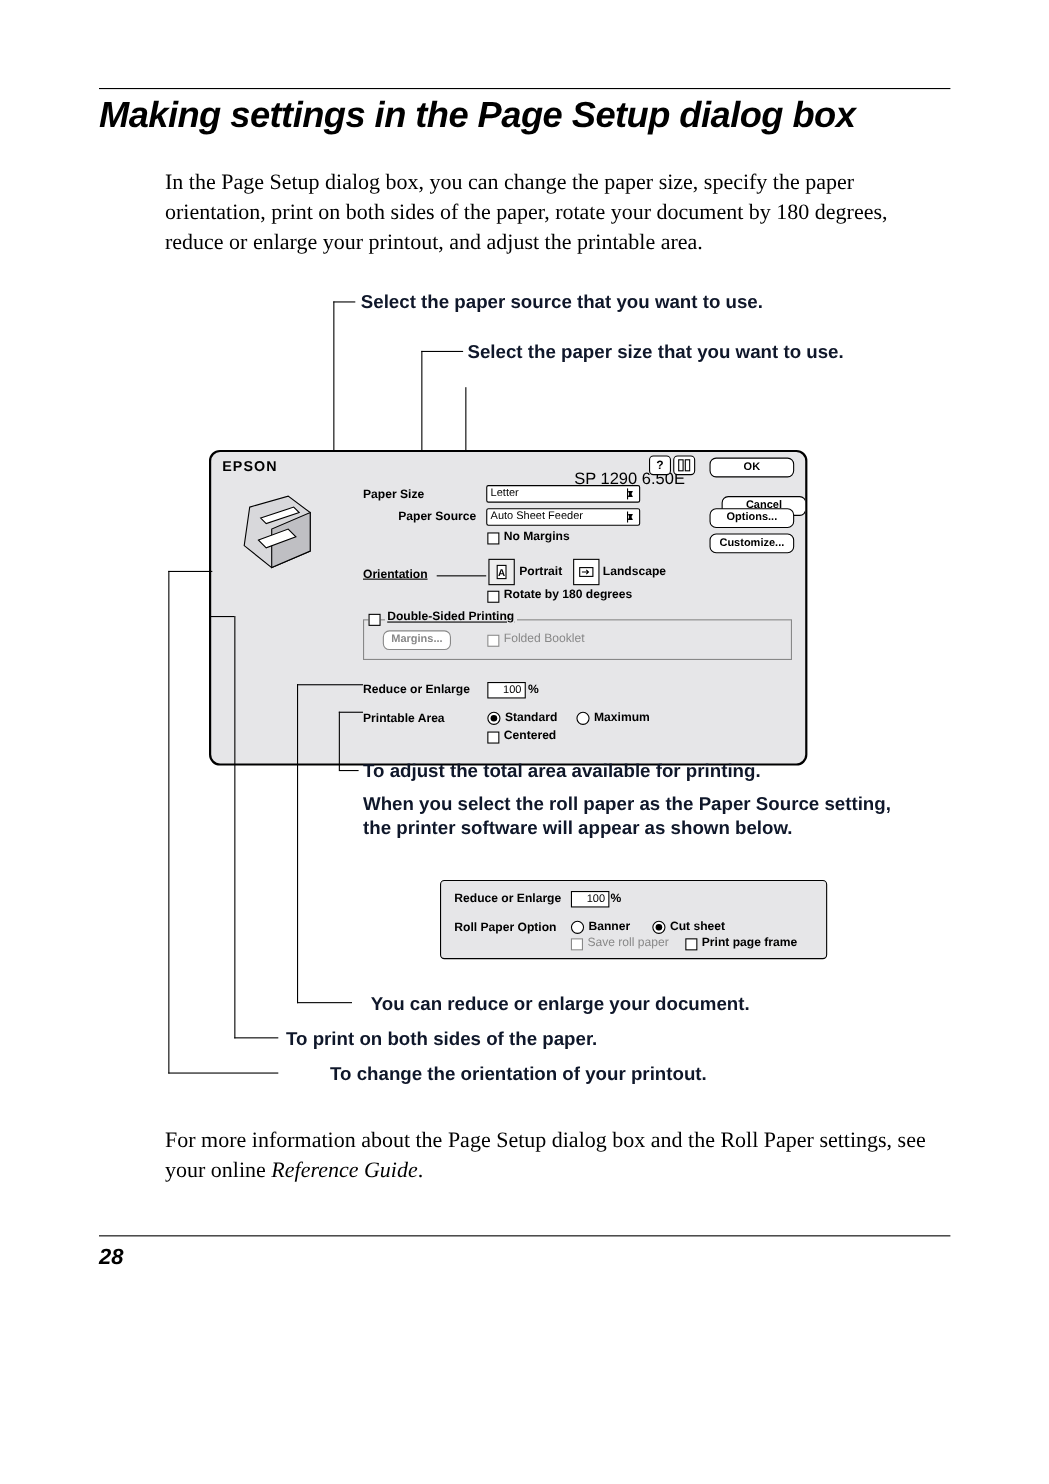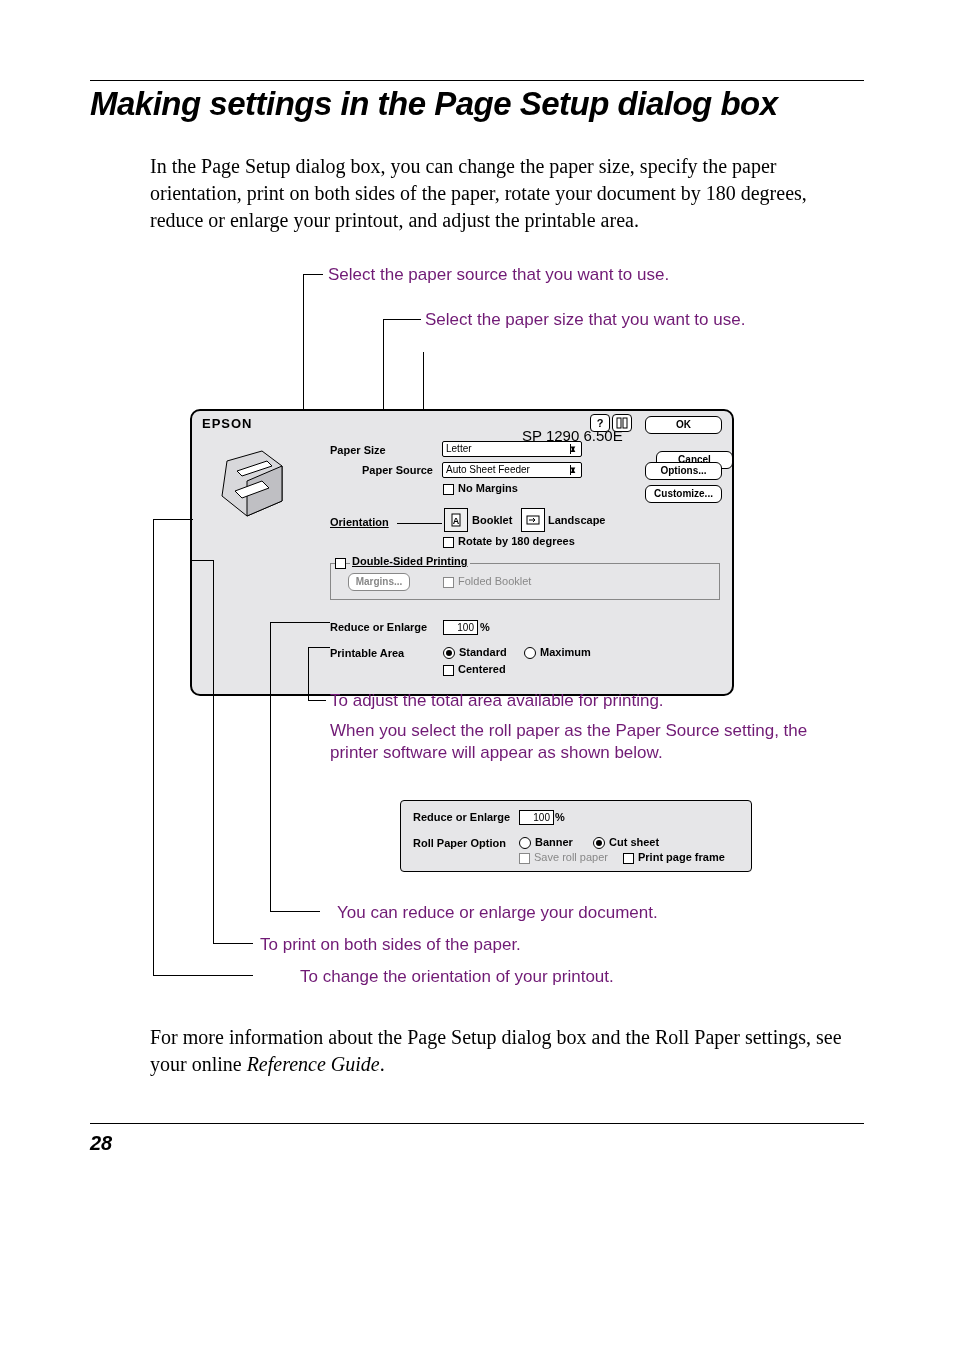--- a/index.html
+++ b/index.html
@@ -34,21 +34,22 @@
   }
   .diagram {
     position: relative;
     height: 730px;
     font-family: "Helvetica Neue", Arial, sans-serif;
   }
   .callout {
     position: absolute;
     font-size: 17px;
     line-height: 1.3;
-    color: #701a75;
+    color: #0f172a;
+    font-weight: bold;
   }
   .line-h { position: absolute; height: 1px; background: #000; }
   .line-v { position: absolute; width: 1px; background: #000; }
 
   
   .dlg {
     position: absolute;
     border: 2px solid #000;
     border-radius: 10px;
     background: #e6e6e8;
@@ -166,21 +167,21 @@
       <div class="label" style="left:266px; top:71px;">No Margins</div>
 
       <div class="label" style="left:138px; top:105px; text-decoration:underline;">Orientation</div>
       <div class="line-h" style="left:205px; top:112px; width:45px; background:#000;height:1px;"></div>
       <div class="toggle" style="left:252px; top:97px; background:#eee;">
         <svg width="16" height="16" viewBox="0 0 16 16">
             <rect x="4" y="2" width="8" height="12" fill="#fff" stroke="#000"></rect>
             <text x="8" y="12" font-size="9" text-anchor="middle" font-weight="bold">A</text>
           </svg>
       </div>
-      <div class="label" style="left:280px; top:103px;">Booklet</div>
+      <div class="label" style="left:280px; top:103px;">Portrait</div>
       <div class="toggle" style="left:329px; top:97px;">
         <svg width="16" height="16" viewBox="0 0 16 16">
             <rect x="2" y="4" width="12" height="8" fill="#fff" stroke="#000"></rect>
             <path d="M4 8 L10 8 M8 6 L10 8 L8 10" fill="none" stroke="#000" stroke-width="1"></path>
           </svg>
       </div>
       <div class="label" style="left:356px; top:103px;">Landscape</div>
 
       <div class="cb" style="left:251px; top:126px;"></div>
       <div class="label" style="left:266px; top:124px;">Rotate by 180 degrees</div>

